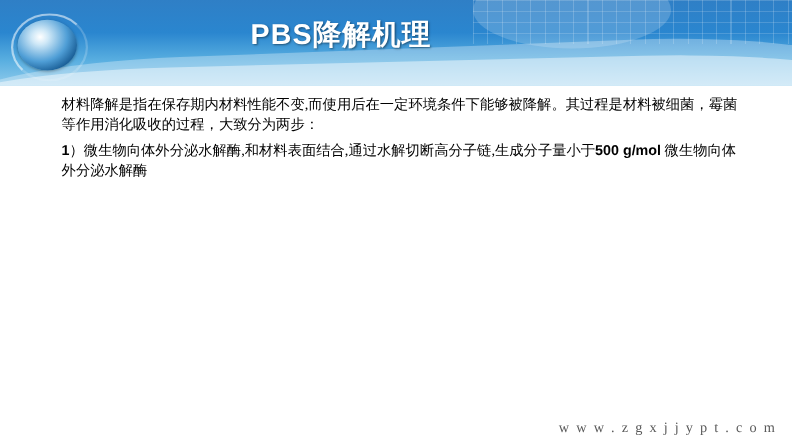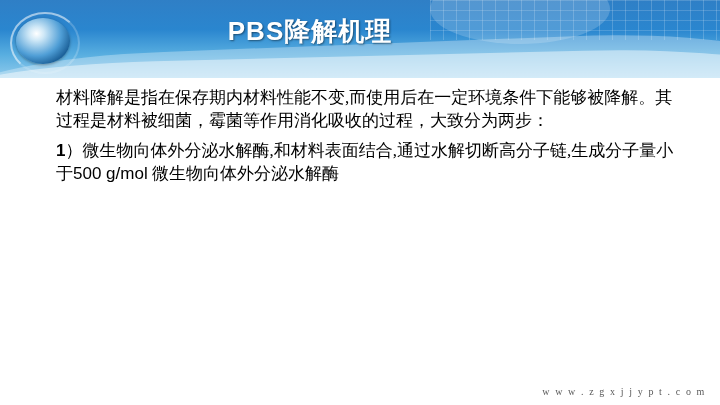--- a/index.html
+++ b/index.html
@@ -96,36 +96,36 @@
   }
 
   
   .body {
     position: absolute;
     left: 56px; top: 86px;
     width: 620px;
   }
   .para {
     color: #000000;
-    font-size: 17px;
+    font-size: 13px;
     line-height: 1.38;
     margin: 0 0 2px 0;
     text-align: left;
   }
   .para.spaced { margin-top: 6px; }
-  .bold { font-family: "Liberation Sans", sans-serif; font-weight: normal; }
+  .bold { font-family: "Liberation Sans", sans-serif; font-weight: bold; }
   .num { font-family: "Liberation Sans", sans-serif; font-weight: bold; }
 
   
   .footer {
     position: absolute;
     right: 14px; bottom: 8px;
     color: #5a5a5a;
     font-family: "Liberation Serif", serif;
-    font-size: 10px;
+    font-size: 13px;
     letter-spacing: 1.6px;
   }
 </style>
 </head>
 <body>
 
 <div class="slide">
 
   <div class="header">
     <div class="header-blob"></div>

